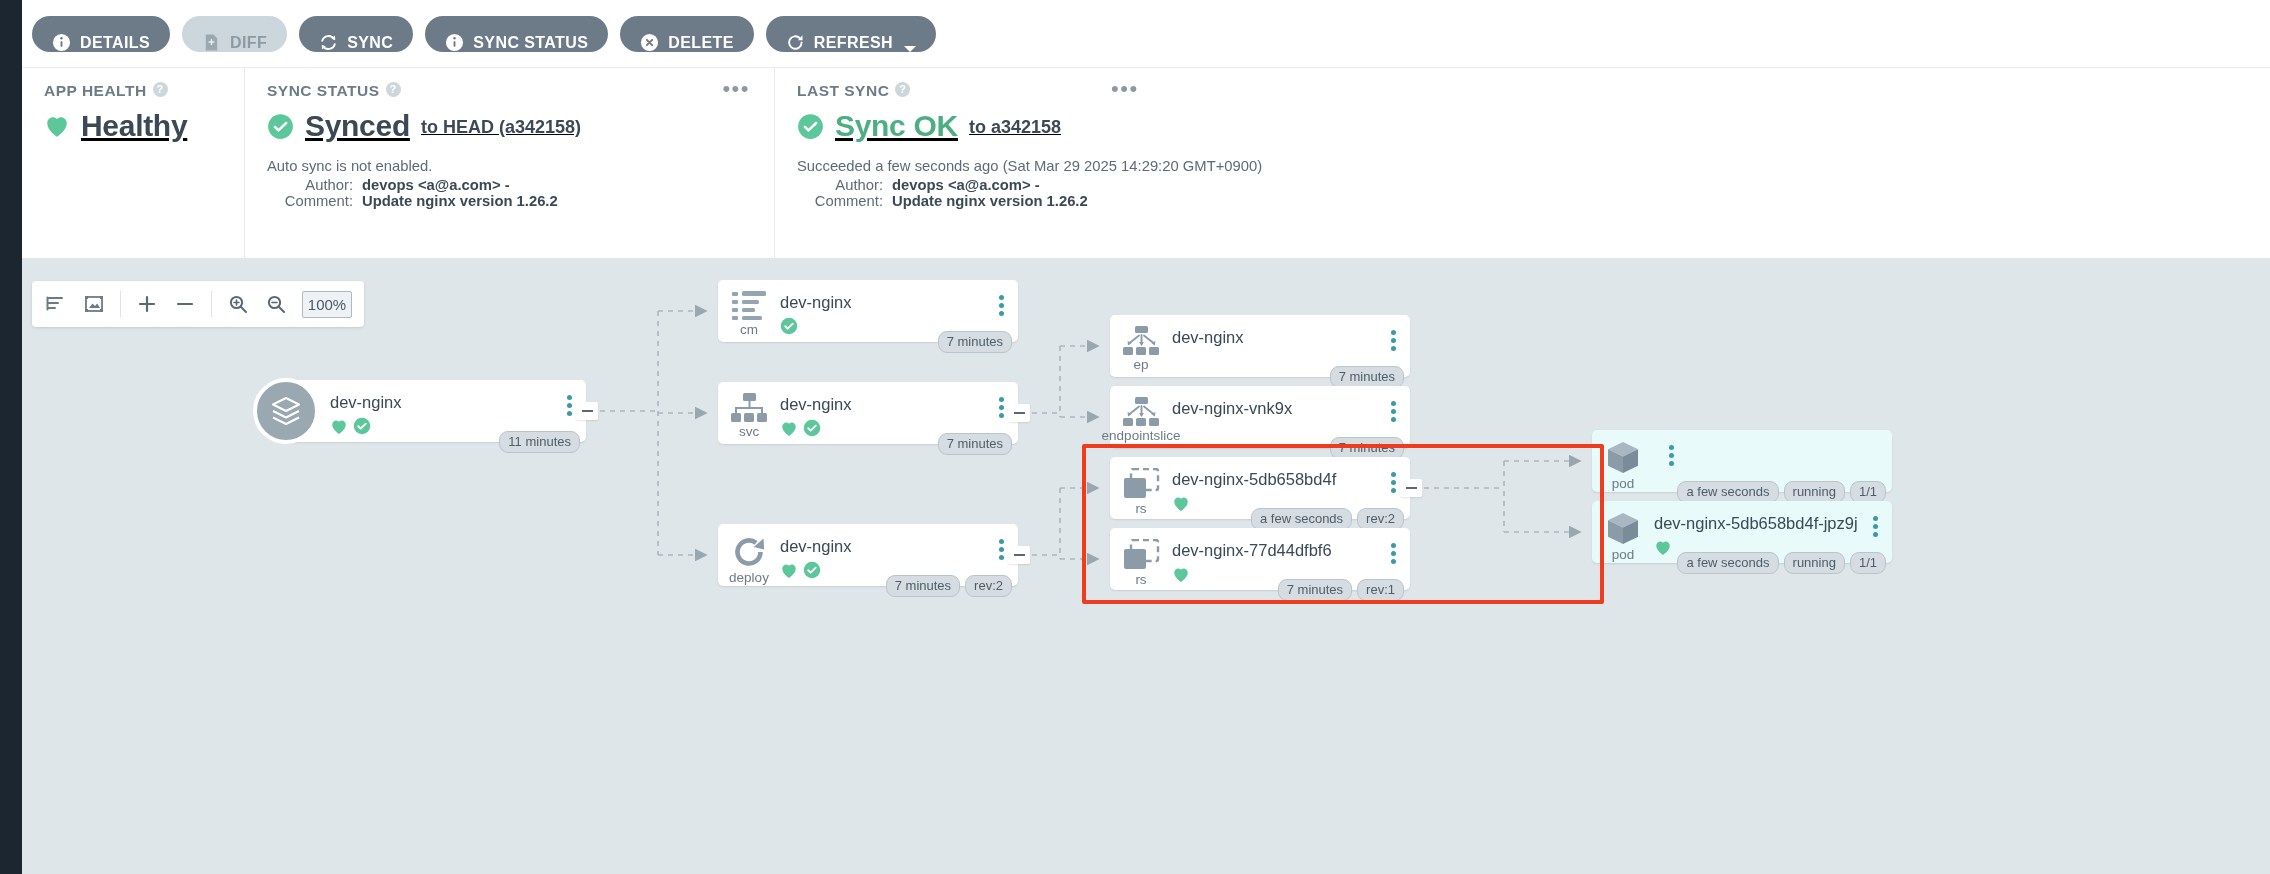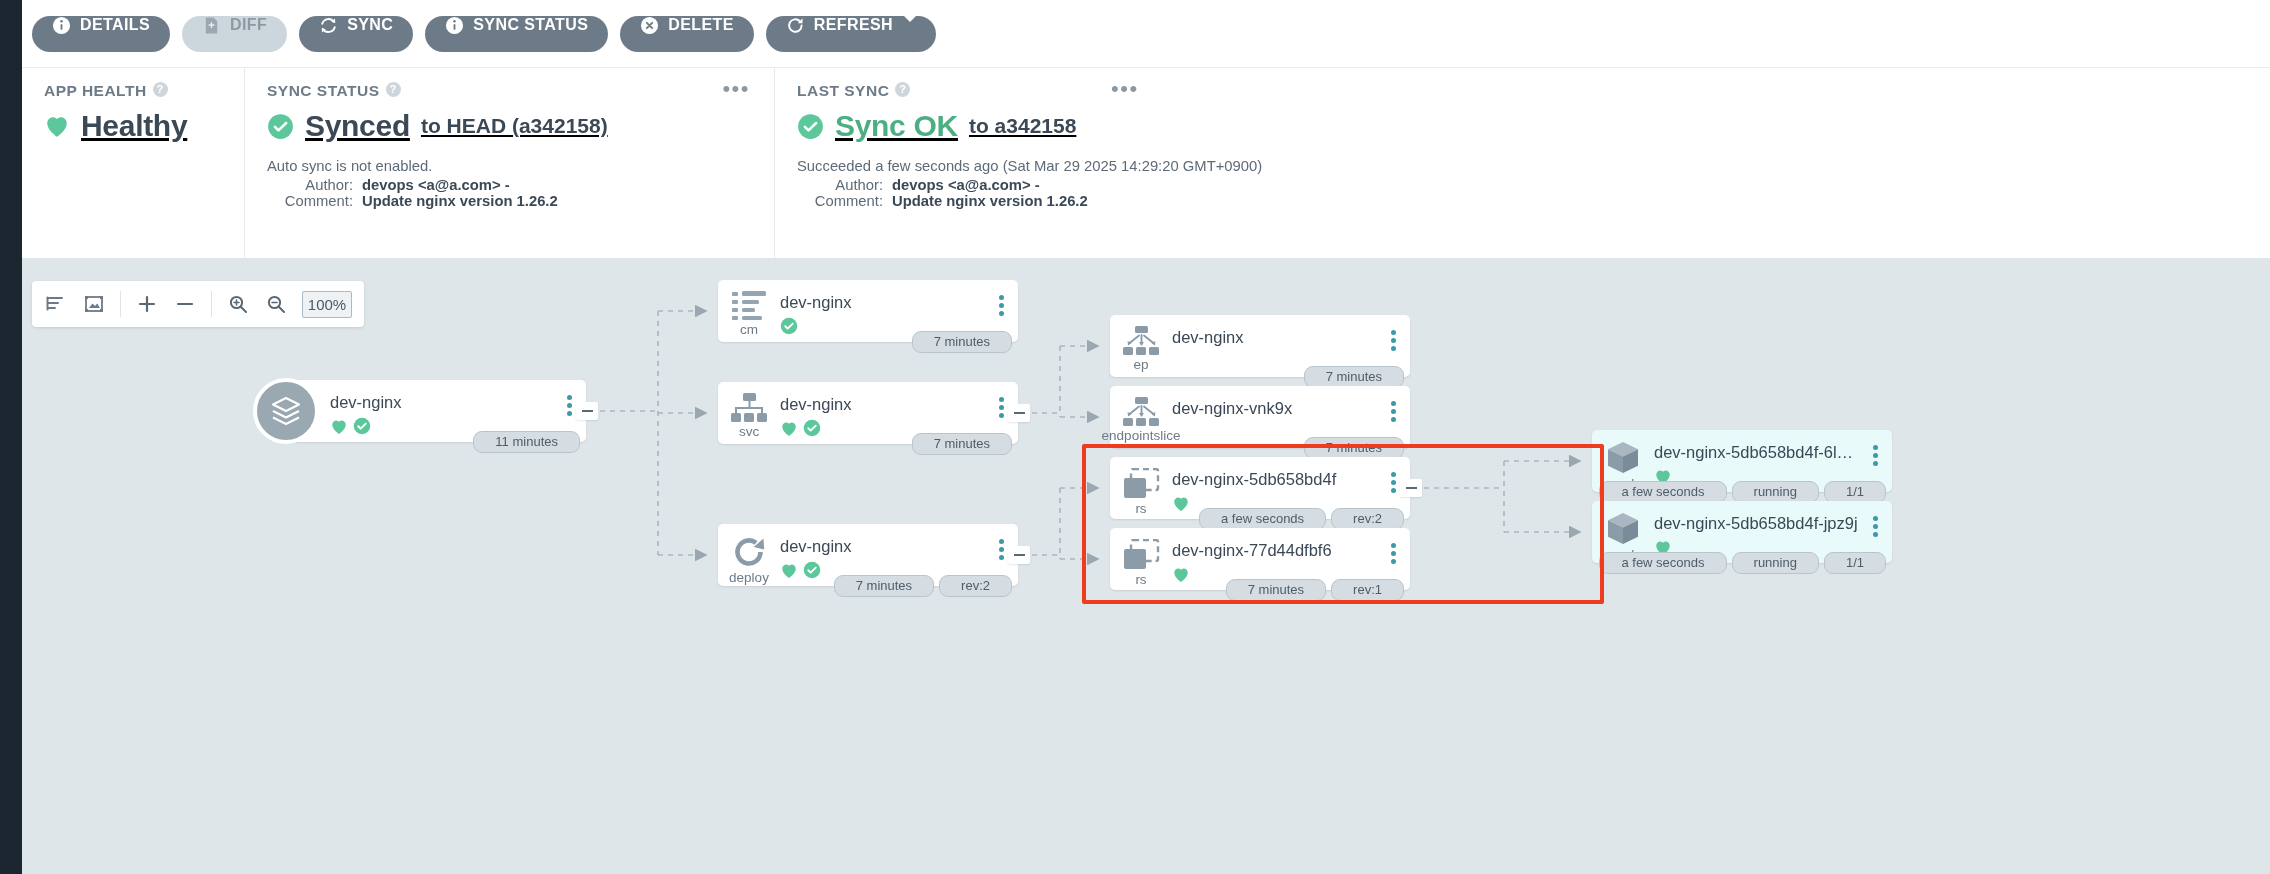--- a/index.html
+++ b/index.html
@@ -19,21 +19,21 @@
 
   
   .toolbar {
     position: absolute; left: 22px; top: 0; right: 0; height: 68px;
     background: #fff;
     display: flex; align-items: center; gap: 12px;
     padding-left: 10px;
     border-bottom: 1px solid #e8ecef;
   }
   .tbtn {
-    display: inline-flex; align-items: flex-start; gap: 9px;
+    display: inline-flex; align-items: flex-end; gap: 9px;
     height: 36px; padding: 0 20px;
     border-radius: 18px;
     background: #6d7b88; color: #fff;
     font-size: 16px; font-weight: 700; letter-spacing: .4px;
     white-space: nowrap; cursor: pointer; user-select: none;
     border: none;
   }
   .tbtn.disabled { background: #ccd6dd; color: #8c9aa4; cursor: default; }
   .tbtn .ic { width: 19px; height: 19px; display:inline-block; flex:0 0 auto; }
   .tbtn .ic svg { width: 19px; height: 19px; display:block; }
@@ -63,21 +63,21 @@
     width: 15px; height: 15px; border-radius: 50%;
     background: #cdd6db; color: #fff; font-size: 11px; font-weight: 700;
     display: inline-flex; align-items: center; justify-content: center;
     line-height: 1;
   }
   .sbig {
     margin-top: 9px; display: flex; align-items: center; gap: 11px; text-decoration: underline;
   }
   .sbig .txt { font-size: 30px; font-weight: 700; color: #3b4856; letter-spacing: -.3px; }
   .sbig .txt.green { color: #4caf82; }
-  .sbig .sub { font-size: 21px; font-weight: 700; color: #3b4856; align-self: flex-end; margin-bottom: 5px; }
+  .sbig .sub { font-size: 18px; font-weight: 700; color: #3b4856; align-self: flex-end; margin-bottom: 5px; }
 
   .heart { width: 26px; height: 24px; display:block; }
   .okcircle { width: 27px; height: 27px; display:block; }
 
   .meta { margin-top: 13px; font-size: 14.8px; color: #5d6b78; }
   .meta .ln { line-height: 21px; }
   .meta .kv { display: flex; gap: 9px; }
   .meta .k { width: 86px; text-align: right; color: #5d6b78; flex: 0 0 auto; }
   .meta .v { font-weight: 700; color: #3b4856; }
 
@@ -145,21 +145,21 @@
   }
   .nmenu i { width: 5px; height: 5px; border-radius: 50%; background: #3a9aa8; display:block; }
 
   .tags {
     position: absolute; right: 6px; bottom: -11px;
     display: flex; gap: 5px;
   }
   .tag {
     background: #d5dde2; color: #4e5d69; border: 1px solid #b9c5cd;
     border-radius: 9px; font-size: 13px; line-height: 13px;
-    padding: 3px 21px 4px; white-space: nowrap;
+    padding: 3px 8px 4px; white-space: nowrap;
   }
 
   
   .collapse {
     position: absolute; right: -12px; top: 50%; margin-top: -9px;
     width: 22px; height: 18px; background: #fff; border-radius: 2px;
     display: flex; align-items: center; justify-content: center;
     box-shadow: 0 1px 2px rgba(0,0,0,.10); cursor: pointer; z-index: 4;
   }
   .collapse b { display:block; width: 11px; height: 2px; background:#5a6874; }
@@ -721,30 +721,20 @@
             <div class="nicon">
               <span>
                 <svg width="36" height="34" viewBox="0 0 36 34">
                   <path d="M18 1l15 7.2v0L18 15.5 3 8.2z" fill="#aab7c2"></path>
                   <path d="M3 8.2L18 15.5V32L3 24.8z" fill="#8b9ba8"></path>
                   <path d="M33 8.2L18 15.5V32l15-7.2z" fill="#7a8b99"></path>
                 </svg>
               </span>
               <span class="nkind">pod</span>
             </div>
-            <div class="nbody">
-              <div class="nname">dev-nginx-5db658bd4f-6ln7f</div>
-              <div class="nstatus">
-                <span>
-                  <svg class="heart" viewBox="0 0 24 22">
-                    <path d="M12 21s-9-5.8-9-12.2C3 5.1 5.5 3 8.4 3c1.9 0 3.1 1 3.6 1.8C12.5 4 13.7 3 15.6 3 18.5 3 21 5.1 21 8.8 21 15.2 12 21 12 21z" fill="#5cc79a"></path>
-                  </svg>
-                </span>
-              </div>
-            </div>
             <div class="nmenu">
               <i></i>
               <i></i>
               <i></i>
             </div>
             <div class="tags">
               <span class="tag">a few seconds</span>
               <span class="tag">running</span>
               <span class="tag">1/1</span>
             </div>

